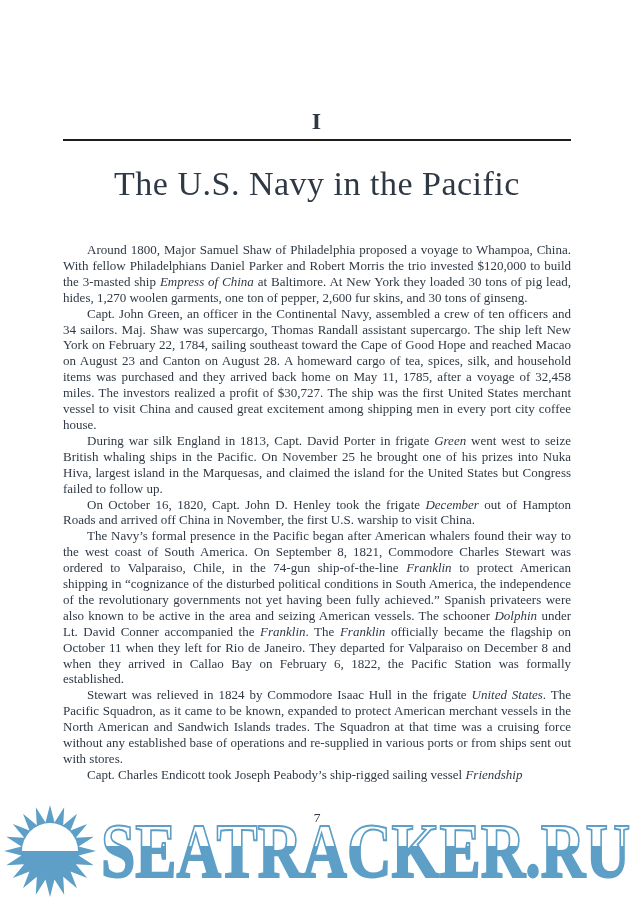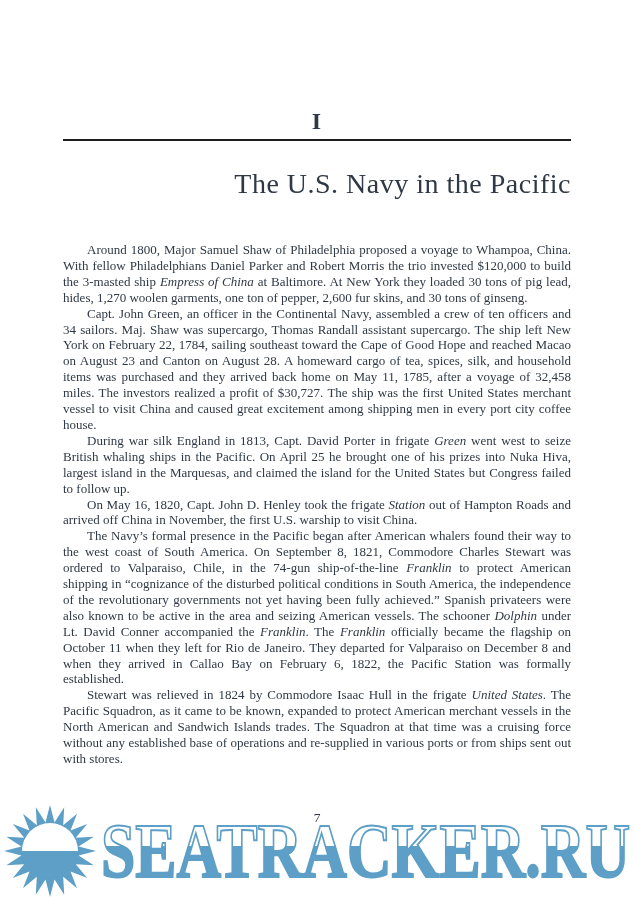--- a/index.html
+++ b/index.html
@@ -27,22 +27,22 @@
     line-height: 30px;
   }
   .chapter-rule {
     height: 2px;
     background: var(--rule, #1e1e1e);
     margin-top: 3px;
     border: none;
   }
   .chapter-title {
     margin: 27px 0 0 0;
-    text-align: right;
-    font-size: 28px;
+    text-align: center;
+    font-size: 34px;
     font-weight: normal;
     letter-spacing: 0.5px;
     line-height: 32px;
   }
   .body-text {
     margin-top: 42px;
     text-align: justify;
     font-size: 13px;
     line-height: 15.9px;
   }
@@ -74,24 +74,25 @@
 <body>
 
 <div class="page" style="--text: #2f3945; --rule: #1e1e1e; --bg: #ffffff;">
   <div class="content">
     <div class="chapter-number">I</div>
     <div class="chapter-rule"></div>
     <h1 class="chapter-title">The U.S. Navy in the Pacific</h1>
     <div class="body-text">
         <p><span>Around 1800, Major Samuel Shaw of Philadelphia proposed a voyage to Whampoa, China. With fellow Philadelphians Daniel Parker and Robert Morris the trio invested $120,000 to build the 3-masted ship </span><em>Empress of China</em><span> at Baltimore. At New York they loaded 30 tons of pig lead, hides, 1,270 woolen garments, one ton of pepper, 2,600 fur skins, and 30 tons of ginseng.</span></p>
         <p><span>Capt. John Green, an officer in the Continental Navy, assembled a crew of ten officers and 34 sailors. Maj. Shaw was supercargo, Thomas Randall assistant supercargo. The ship left New York on February 22, 1784, sailing southeast toward the Cape of Good Hope and reached Macao on August 23 and Canton on August 28. A homeward cargo of tea, spices, silk, and household items was purchased and they arrived back home on May 11, 1785, after a voyage of 32,458 miles. The investors realized a profit of $30,727. The ship was the first United States merchant vessel to visit China and caused great excitement among shipping men in every port city coffee house.</span></p>
-        <p><span>During war silk England in 1813, Capt. David Porter in frigate </span><em>Green</em><span> went west to seize British whaling ships in the Pacific. On April 25 he brought one of his prizes into Nuka Hiva, largest island in the Marquesas, and claimed the island for the United States but Congress failed to follow up.</span></p>
-        <p><span>On May 16, 1820, Capt. John D. Henley took the frigate </span><em>Station</em><span> out of Hampton Roads and arrived off China in November, the first U.S. warship to visit China.</span></p>
+        <p><span>During war silk England in 1813, Capt. David Porter in frigate </span><em>Green</em><span> went west to seize British whaling ships in the Pacific. On November 25 he brought one of his prizes into Nuka Hiva, largest island in the Marquesas, and claimed the island for the United States but Congress failed to follow up.</span></p>
+        <p><span>On October 16, 1820, Capt. John D. Henley took the frigate </span><em>December</em><span> out of Hampton Roads and arrived off China in November, the first U.S. warship to visit China.</span></p>
         <p><span>The Navy’s formal presence in the Pacific began after American whalers found their way to the west coast of South America. On September 8, 1821, Commodore Charles Stewart was ordered to Valparaiso, Chile, in the 74-gun ship-of-the-line </span><em>Franklin</em><span> to protect American shipping in “cognizance of the disturbed political conditions in South America, the independence of the revolutionary governments not yet having been fully achieved.” Spanish privateers were also known to be active in the area and seizing American vessels. The schooner </span><em>Dolphin</em><span> under Lt. David Conner accompanied the </span><em>Franklin</em><span>. The </span><em>Franklin</em><span> officially became the flagship on October 11 when they left for Rio de Janeiro. They departed for Valparaiso on December 8 and when they arrived in Callao Bay on February 6, 1822, the Pacific Station was formally established.</span></p>
         <p><span>Stewart was relieved in 1824 by Commodore Isaac Hull in the frigate </span><em>United States</em><span>. The Pacific Squadron, as it came to be known, expanded to protect American merchant vessels in the North American and Sandwich Islands trades. The Squadron at that time was a cruising force without any established base of operations and re-supplied in various ports or from ships sent out with stores.</span></p>
+        <p><span>Capt. Charles Endicott took Joseph Peabody’s ship-rigged sailing vessel </span><em>Friendship</em></p>
       </div>
   </div>
 
   <div class="folio">7</div>
 
   <div class="watermark">
     <svg width="634" height="97" viewBox="0 0 634 97" xmlns="http://www.w3.org/2000/svg">
       <defs>
         <linearGradient id="wmgrad" x1="0" y1="0" x2="0" y2="1">
           <stop offset="0" stop-color="#ffffff"></stop>

